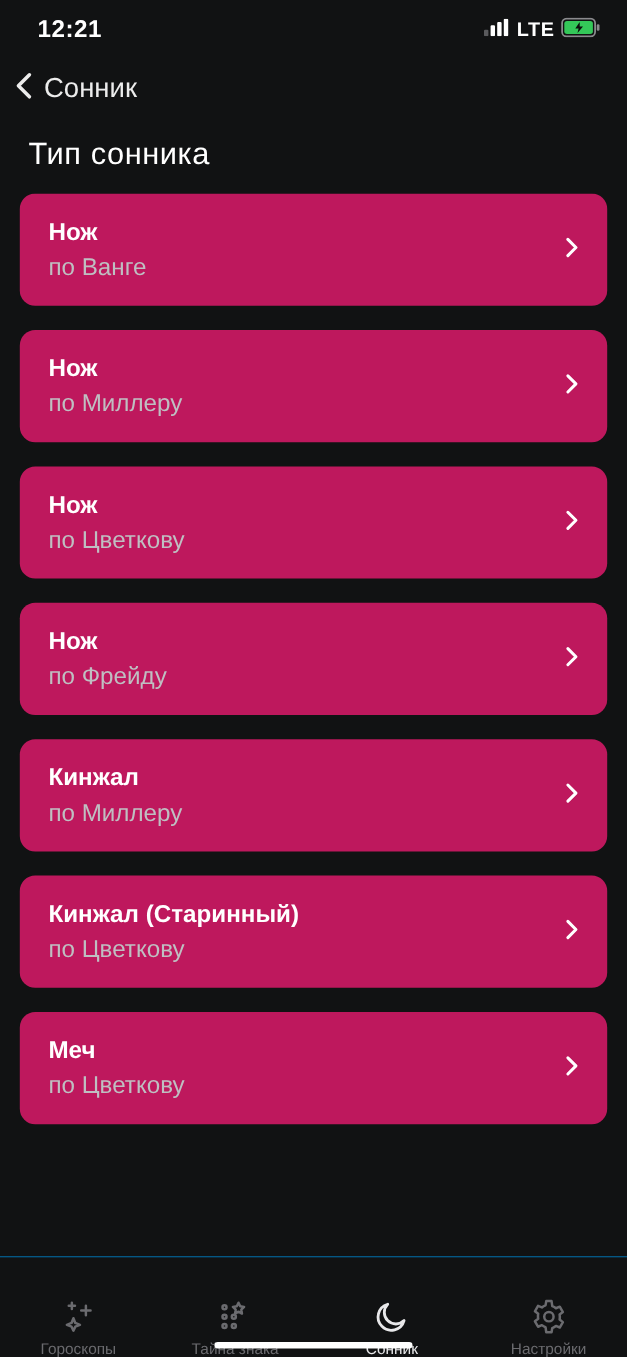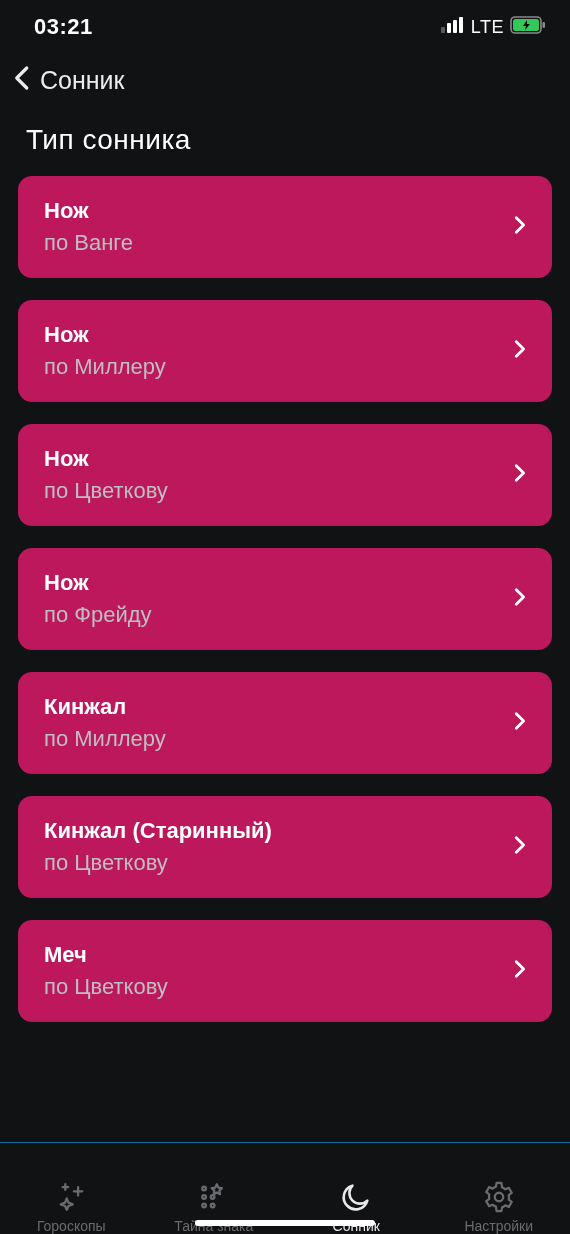--- a/index.html
+++ b/index.html
@@ -3,21 +3,21 @@
 <meta charset="utf-8">
 <style>
   * { margin:0; padding:0; box-sizing:border-box; -webkit-font-smoothing:antialiased; }
   html,body { width:570px; height:1234px; background:#111213; color:#fff; font-family:-apple-system,Helvetica,Arial,sans-serif; overflow:hidden; }
   .screen { width:570px; height:1234px; display:flex; flex-direction:column; background:#111213; }
 
   
   .status { height:54px; display:flex; align-items:center; justify-content:space-between; padding:0 24px 0 34px; }
   .status .time { font-size:22px; font-weight:600; letter-spacing:0.5px; }
   .status .right { display:flex; align-items:center; gap:6px; }
-  .lte { font-size:18px; font-weight:400; letter-spacing:0.5px; }
+  .lte { font-size:18px; font-weight:700; letter-spacing:0.5px; }
 
   
   .navback { height:52px; display:flex; align-items:center; padding:0 8px; gap:2px; }
   .navback .label { font-size:25px; font-weight:400; color:#ececec; }
 
   
   .title { padding:18px 26px 20px 26px; font-size:28px; font-weight:400; letter-spacing:0.5px; }
 
   
   .list { flex:1; overflow:hidden; padding:0 18px; display:flex; flex-direction:column; gap:22px; }
@@ -38,21 +38,21 @@
   
   .homebar { position:absolute; left:50%; transform:translateX(-50%); bottom:8px; width:180px; height:6px; border-radius:3px; background:#fff; }
 
   .screen { position:relative; }
 </style>
 </head>
 <body>
 <div class="screen">
 
   <div class="status">
-    <div class="time">03:21</div>
+    <div class="time">12:21</div>
     <div class="right">
       <span>
         <svg width="24" height="16" viewBox="0 0 24 16">
           <rect x="0" y="10" width="4" height="6" rx="1" fill="#5a5a5d"></rect>
           <rect x="6" y="6" width="4" height="10" rx="1" fill="#ffffff"></rect>
           <rect x="12" y="3" width="4" height="13" rx="1" fill="#ffffff"></rect>
           <rect x="18" y="0" width="4" height="16" rx="1" fill="#ffffff"></rect>
         </svg>
       </span>
       <span class="lte">LTE</span>

